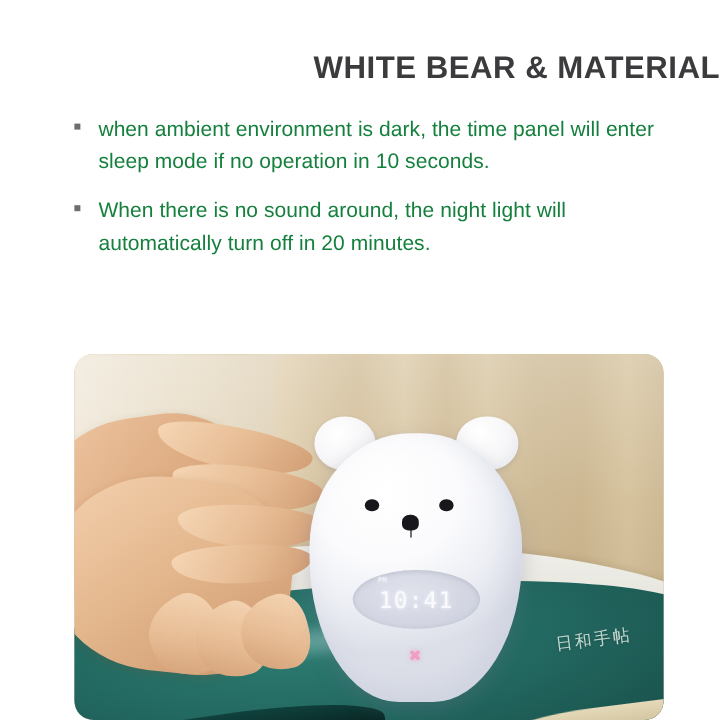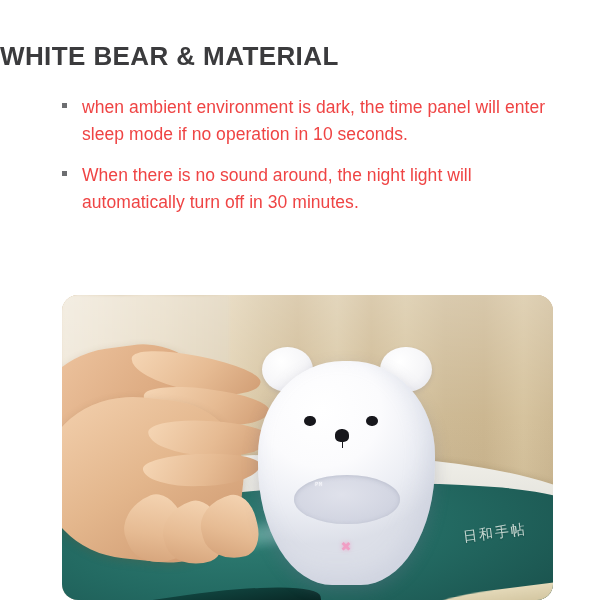--- a/index.html
+++ b/index.html
@@ -18,41 +18,41 @@
     height: 600px;
     background: #ffffff;
   }
 
   
   .title {
     position: absolute;
     top: 41px;
     left: 0;
     width: 600px;
-    text-align: left;
+    text-align: right;
     font-size: 26px;
     font-weight: bold;
     letter-spacing: 0.4px;
     color: #3b3b3d;
   }
 
   
   .bullet-list {
     position: absolute;
     top: 94px;
     left: 56px;
     width: 500px;
   }
   .bullet-item {
     position: relative;
     padding-left: 26px;
     margin-bottom: 15px;
     font-size: 17.5px;
     line-height: 1.52;
-    color: #ef4444;
+    color: #15803d;
     letter-spacing: 0.05px;
   }
   .bullet-marker {
     position: absolute;
     left: 6px;
     top: 9px;
     width: 5px;
     height: 5px;
     background: #6d6e71;
   }
@@ -316,21 +316,21 @@
 
   <h1 class="title">WHITE BEAR &amp; MATERIAL</h1>
 
   <div class="bullet-list">
     <div class="bullet-item">
       <span class="bullet-marker"></span>
       <span>when ambient environment is dark, the time panel will enter sleep mode if no operation in 10 seconds.</span>
     </div>
     <div class="bullet-item">
       <span class="bullet-marker"></span>
-      <span>When there is no sound around, the night light will automatically turn off in 30 minutes.</span>
+      <span>When there is no sound around, the night light will automatically turn off in 20 minutes.</span>
     </div>
   </div>
 
   <div class="photo">
 
     <div class="curtain"></div>
     <div class="wall-left"></div>
     <div class="curtain-shade"></div>
 
     <div class="table-top"></div>
@@ -357,20 +357,21 @@
     <div class="bear">
       <div class="bear-ear ear-l"></div>
       <div class="bear-ear ear-r"></div>
       <div class="bear-body">
         <div class="bear-eye eye-l"></div>
         <div class="bear-eye eye-r"></div>
         <div class="bear-nose"></div>
 
         <div class="clock-face">
           <span class="clock-pm">PM</span>
+          <span class="clock-time">10:41</span>
         </div>
 
         <div class="bear-mark">✖</div>
       </div>
     </div>
 
   </div>
 </div>
 
 </body></html>

